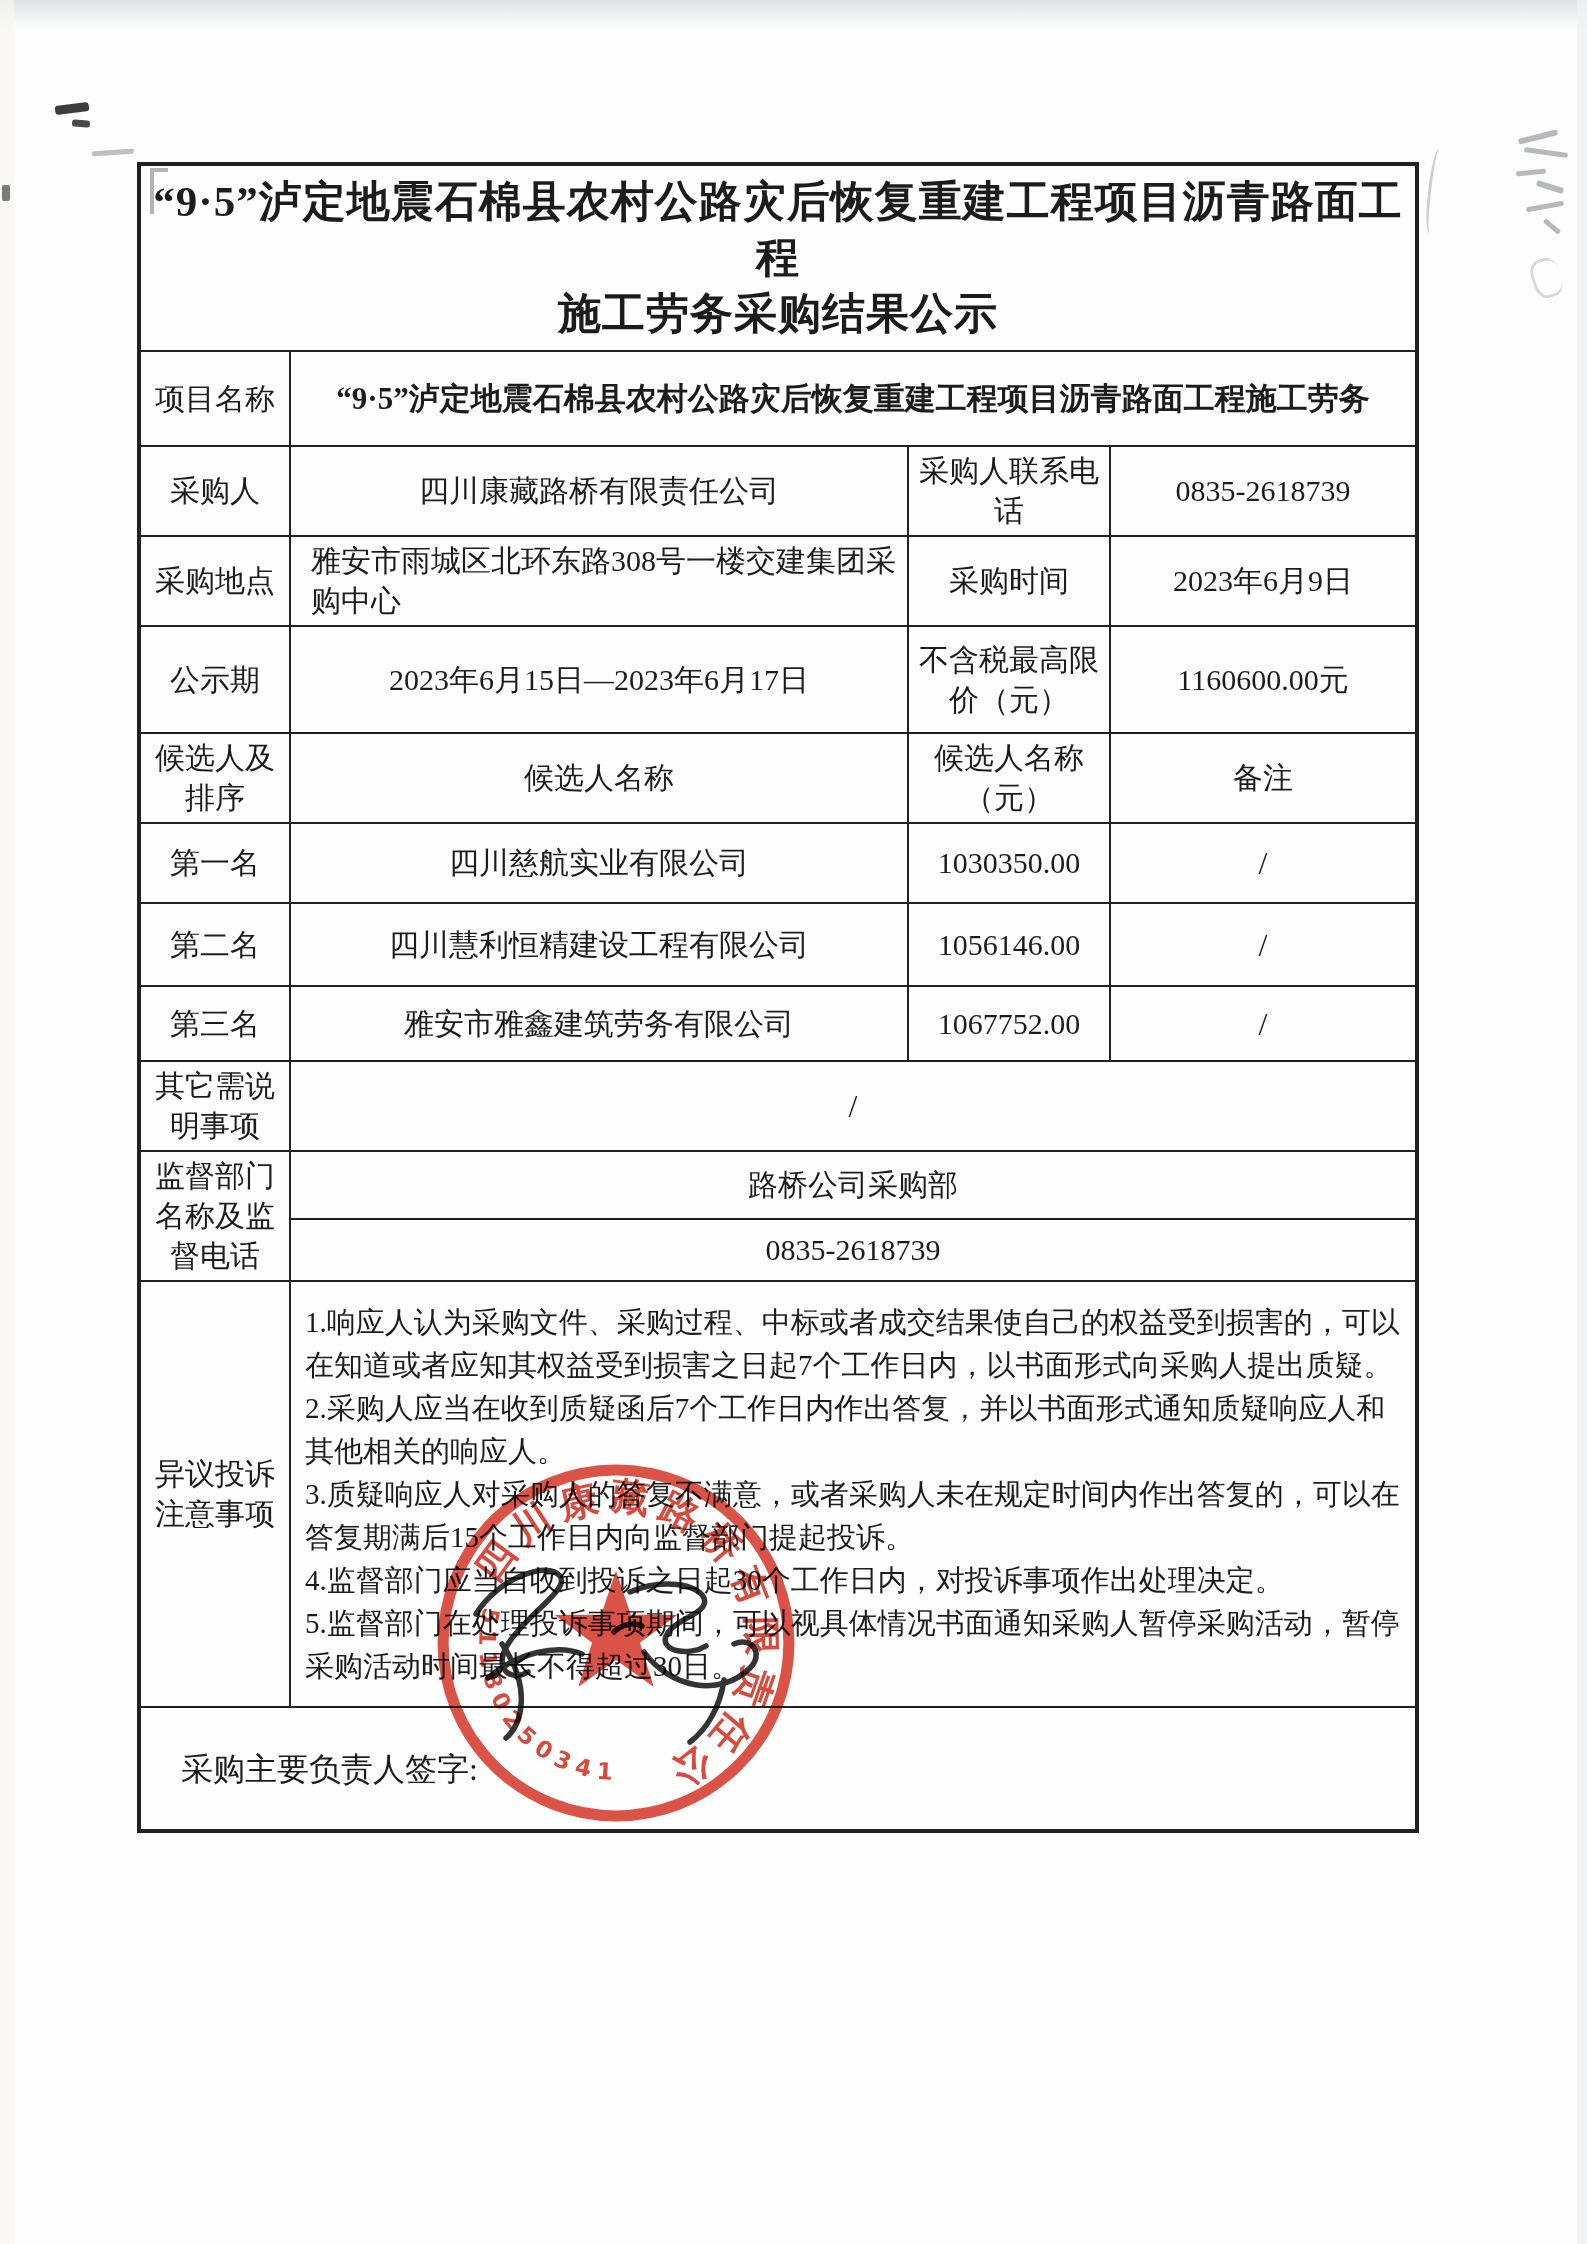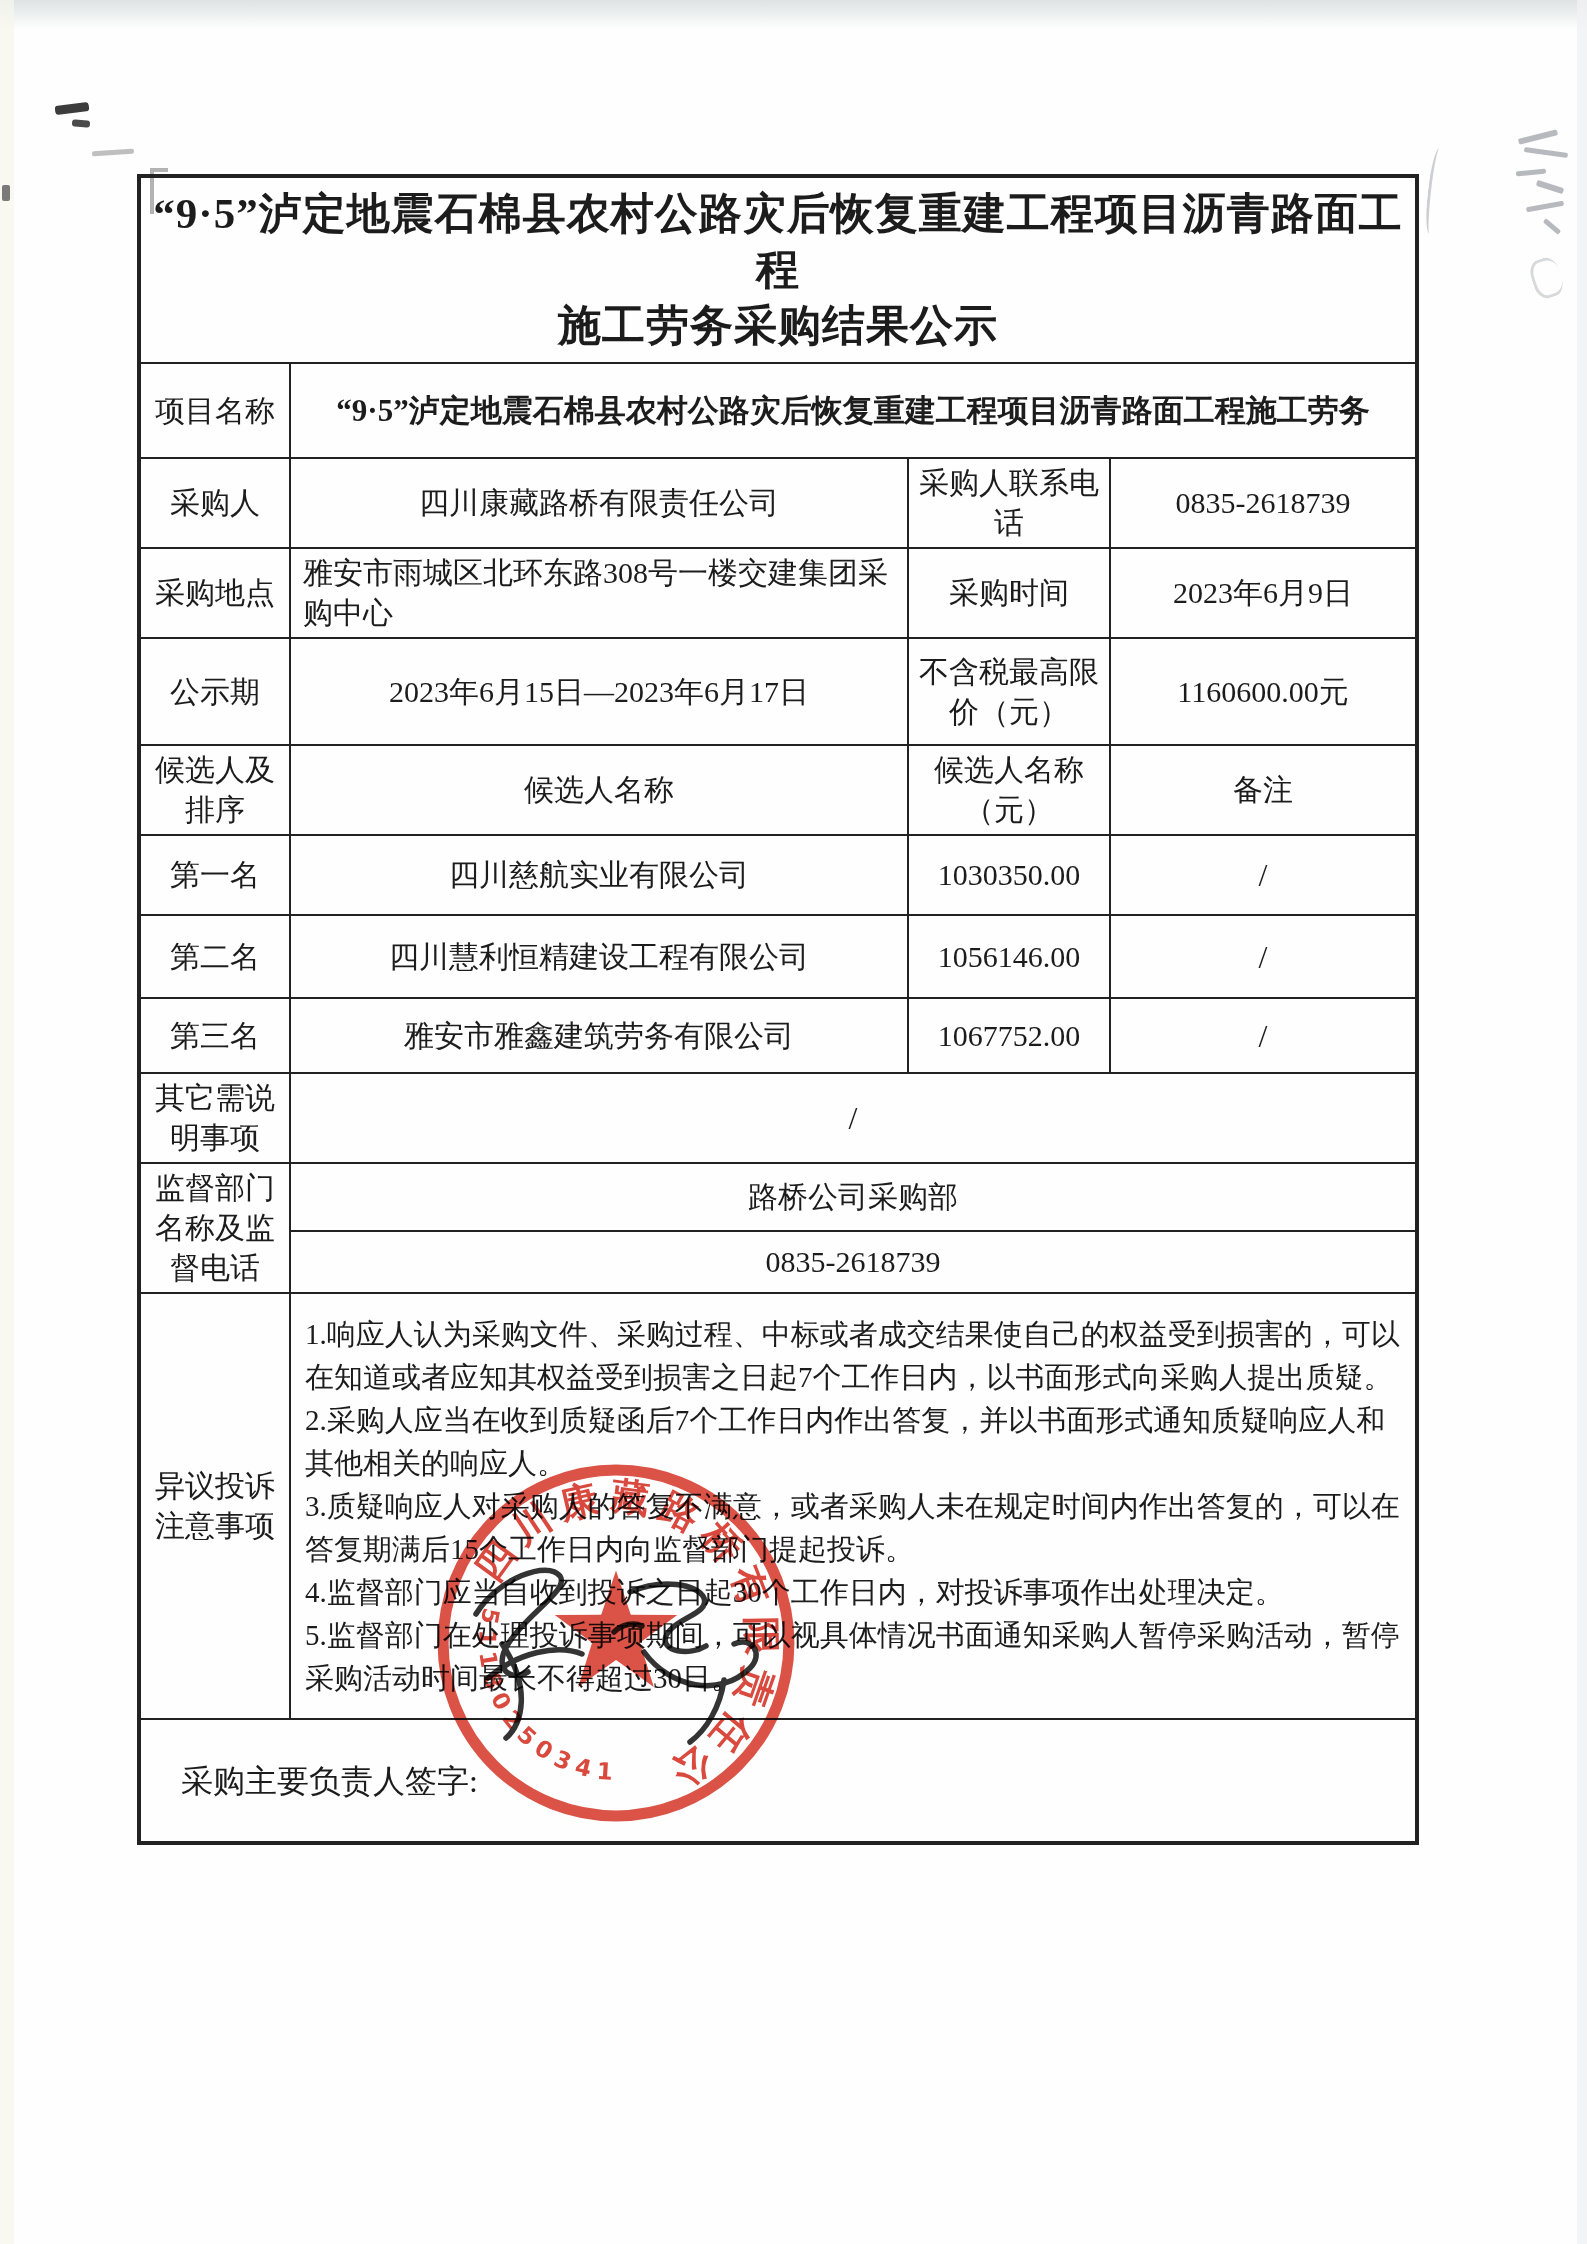--- a/index.html
+++ b/index.html
@@ -23,32 +23,32 @@
   .sq2 i{position:absolute;display:block;background:#7d838d;border-radius:2px;}
   .sq2 i:nth-child(1){left:4px;top:2px;width:40px;height:6px;transform:rotate(-14deg);}
   .sq2 i:nth-child(2){left:10px;top:18px;width:44px;height:5px;transform:rotate(8deg);}
   .sq2 i:nth-child(3){left:2px;top:38px;width:30px;height:5px;transform:rotate(-6deg);}
   .sq2 i:nth-child(4){left:22px;top:52px;width:28px;height:6px;transform:rotate(18deg);}
   .sq2 i:nth-child(5){left:12px;top:72px;width:38px;height:5px;transform:rotate(-10deg);}
   .sq2 i:nth-child(6){left:28px;top:92px;width:20px;height:5px;transform:rotate(40deg);}
   .sq3{left:1532px;top:258px;width:26px;height:34px;border:3px solid #aab0b6;border-radius:40%;opacity:.45;transform:rotate(-18deg);border-right:none;}
 
   table.doc{
-    position:absolute;left:137px;top:174px;width:1278px;
+    position:absolute;left:137px;top:162px;width:1278px;
     border-collapse:collapse;table-layout:fixed;background:transparent;
   }
   table.doc,.doc td{border:2.6px solid #222222;}
   table.doc{border-width:4px;}
   .doc td{
     vertical-align:middle;text-align:center;font-size:30px;line-height:40px;
     padding:4px 8px;overflow:hidden;word-break:break-all;
   }
   .doc .title-cell{font-size:43px;font-weight:bold;line-height:56px;letter-spacing:1px;padding:8px 4px;}
   .doc .proj-val{font-weight:600;font-size:31px;margin-left:48px;}
-  .doc .left{text-align:left;padding-left:12px;padding-right:10px;margin-left:36px;}
+  .doc .left{text-align:left;padding-left:20px;padding-right:10px;margin-left:36px;}
   .doc .notice-cell{text-align:left;font-size:29px;line-height:43px;padding:10px 14px;vertical-align:middle;}
   .doc .sig-cell{text-align:left;padding-left:40px;font-size:32px;}
   .doc .slash{font-size:32px;}
 
   .stamp-wrap{position:absolute;left:425px;top:1452px;width:382px;height:382px;
     mix-blend-mode:multiply;opacity:.92;pointer-events:none;}
   .sig-wrap{position:absolute;left:462px;top:1548px;width:330px;height:215px;
     mix-blend-mode:multiply;pointer-events:none;}
 </style>
 </head>

